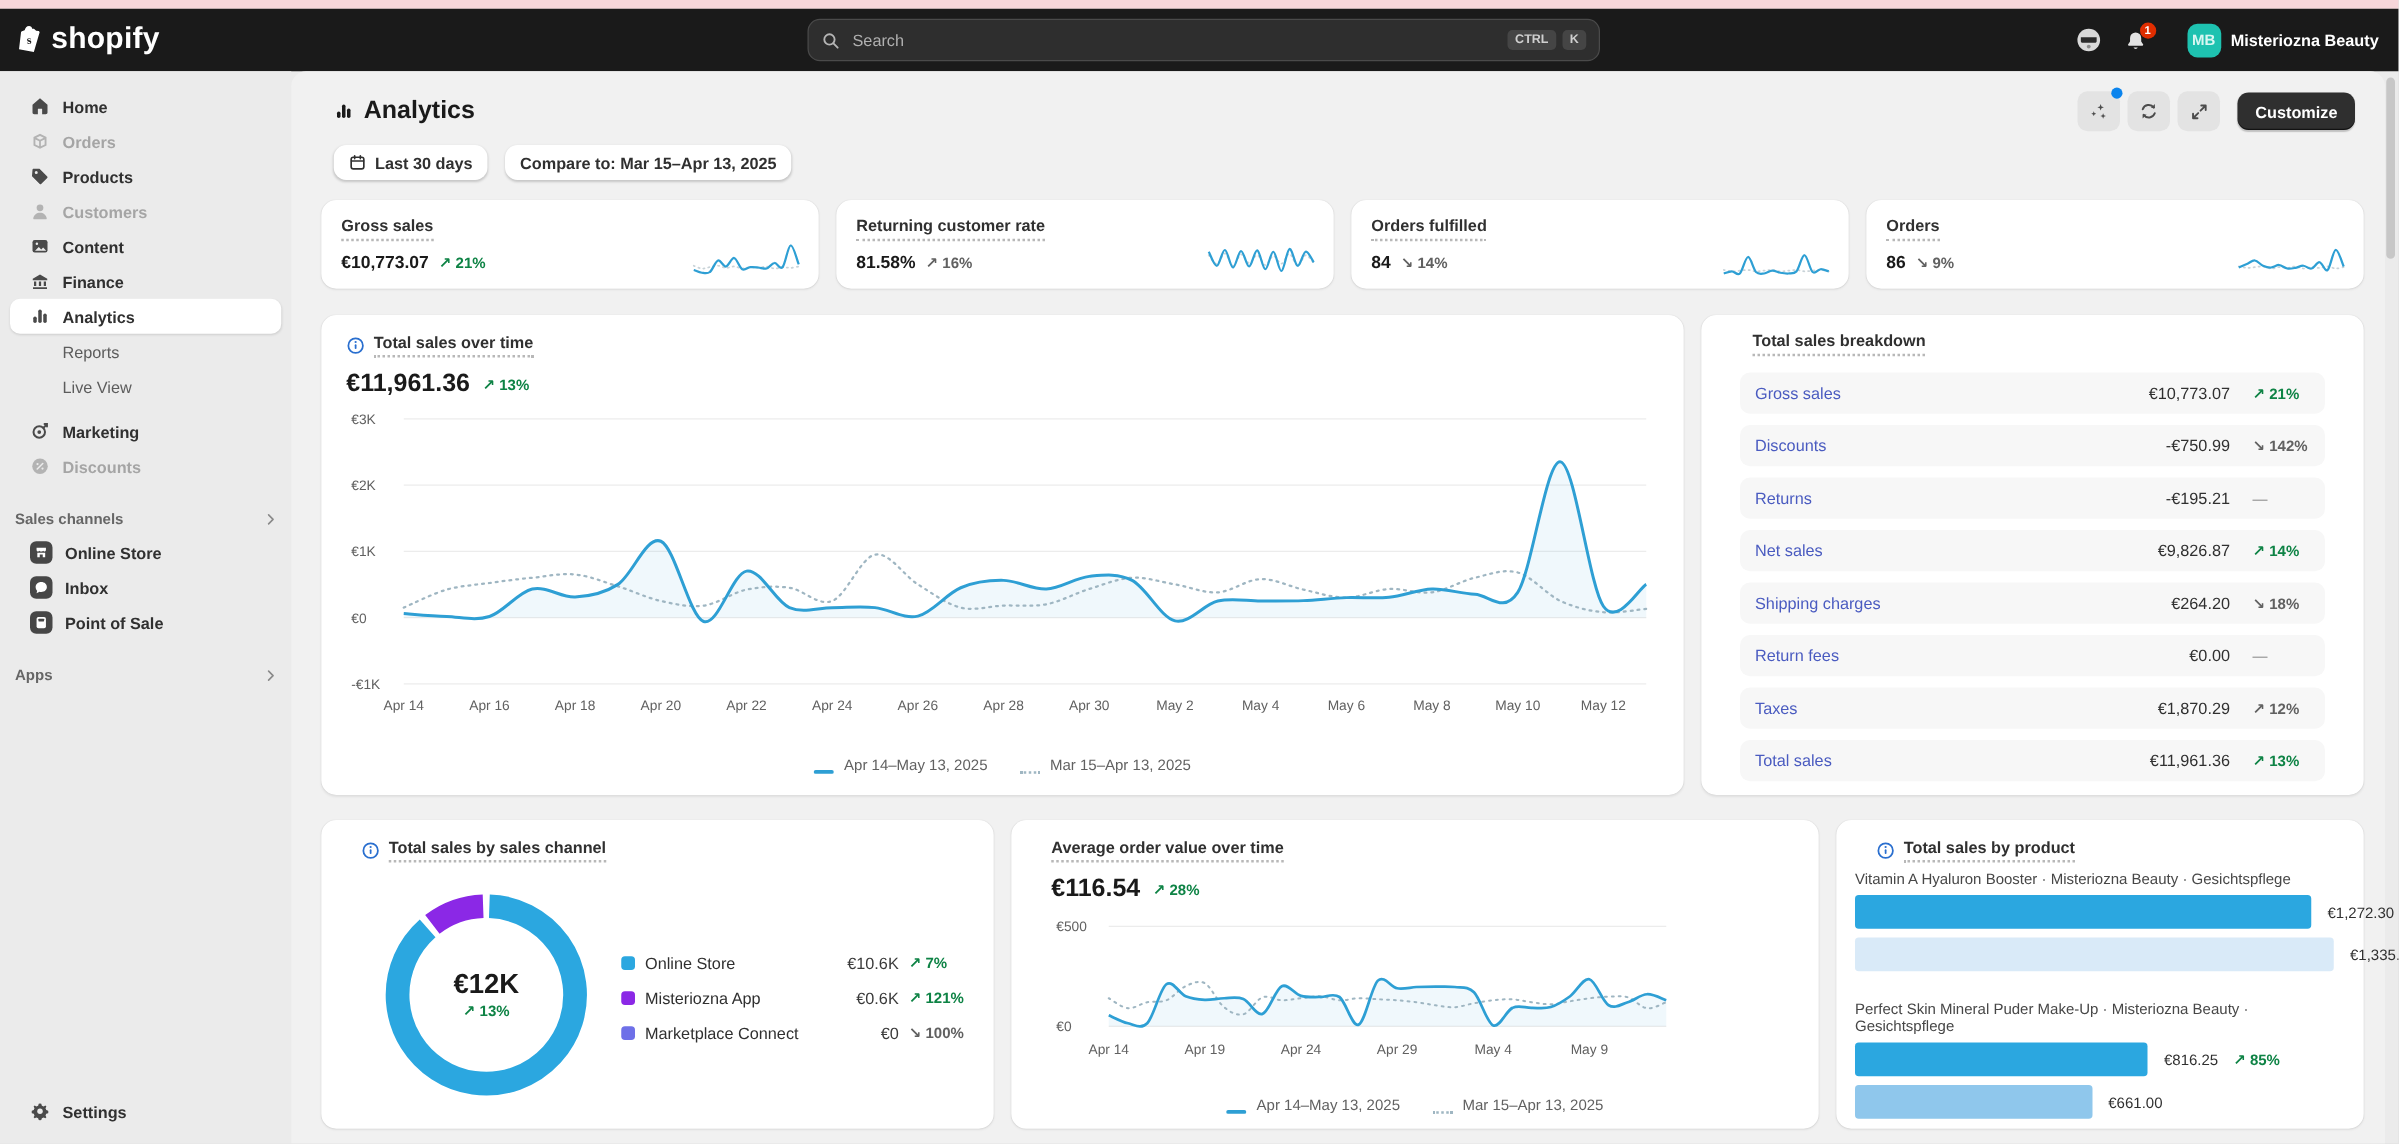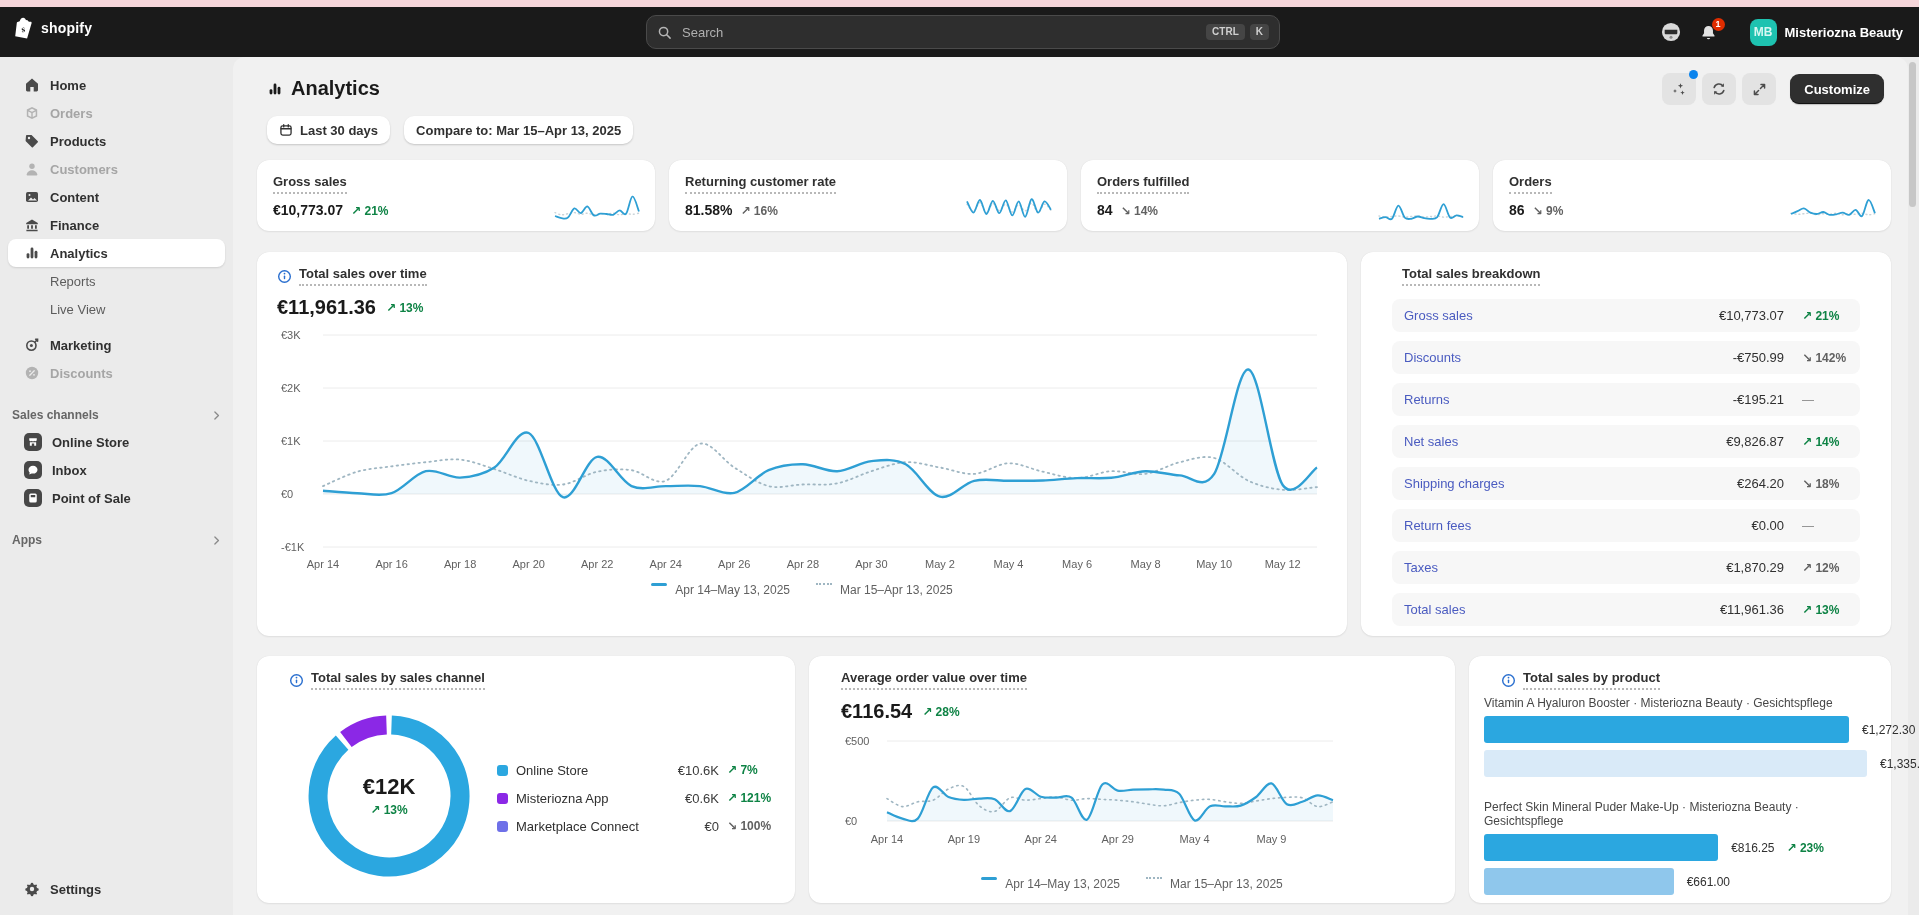--- a/index.html
+++ b/index.html
@@ -1,21 +1,21 @@
 <!DOCTYPE html>
 <html><head>
 <meta charset="utf-8">
 <style>
   html,body{margin:0;padding:0;background:#dcdcdc;font-family:"Liberation Sans","DejaVu Sans",sans-serif;}
   .screen{position:relative;width:1919px;height:915px;background:#ebebeb;overflow:hidden;}
   
   .pink-strip{position:absolute;top:0;left:0;right:0;height:7px;background:#f6d6da;}
   .topbar{position:absolute;top:7px;left:0;right:0;height:50px;background:#1a1a1a;}
   .logo{position:absolute;left:14px;top:10px;display:flex;align-items:center;gap:7px;}
-  .brand{color:#fff;font-size:14px;font-weight:700;letter-spacing:.2px;}
+  .brand{color:#fff;font-size:24px;font-weight:700;letter-spacing:.2px;}
   .search{position:absolute;left:646px;top:8px;width:634px;height:34px;box-sizing:border-box;background:#2e2e2e;border:1px solid #4a4a4a;border-radius:10px;display:flex;align-items:center;padding:5px 10px;gap:8px;}
   .search .sicon{color:#b5b5b5;display:flex;}
   .search input{flex:1;background:transparent;border:none;outline:none;color:#ddd;font-size:13px;font-family:inherit;}
   .search input::placeholder{color:#b0b0b0;}
   .keys{display:flex;gap:5px;}
   .key{background:#454545;color:#cfcfcf;font-size:10px;font-weight:700;border-radius:4px;padding:3px 6px;line-height:1;}
   .top-right{position:absolute;right:16px;top:0;height:50px;display:flex;align-items:center;gap:18px;}
   .bell-wrap{position:relative;color:#e3e3e3;display:flex;}
   .bell-badge{position:absolute;top:-6px;right:-8px;background:#e02d00;color:#fff;font-size:9px;font-weight:700;border-radius:8px;padding:2px 4px;line-height:1;}
   .account-chip{display:flex;align-items:center;gap:8px;padding-left:15px;}
@@ -62,21 +62,21 @@
   .change.green{color:#0e8345;}
   .change.grey{color:#616161;}
   .change.dark{color:#303030;}
   .change.none{color:#8a8a8a;font-weight:400;}
   .spark{position:absolute;right:14px;bottom:7px;}
   
   .chart-card{width:1090px;padding:14px 20px;}
   .big-val-row{display:flex;align-items:center;gap:10px;margin-top:10px;}
   .big-val{font-size:20px;font-weight:700;color:#1a1a1a;}
   .legend{display:flex;justify-content:center;align-items:center;gap:26px;font-size:12px;color:#616161;}
-  .legend .litem{display:flex;align-items:flex-start;gap:8px;}
+  .legend .litem{display:flex;align-items:flex-end;gap:8px;margin-top:22px;}
   .dash{width:16px;height:3px;border-radius:2px;background:#2e9fd4;}
   .dotline{width:16px;height:0;border-top:2px dotted #9fb6c2;}
   
   .breakdown-card{flex:1 1 0;padding:12px 31px;}
   .brow{height:33px;background:#f7f7f7;border-radius:8px;display:flex;align-items:center;padding:0 12px;margin-bottom:9px;cursor:pointer;}
   .brow .lbl{color:#4a5bc0;font-size:13px;font-weight:500;}
   .brow .val{margin-left:auto;font-size:13px;color:#303030;}
   .brow .chg{width:52px;margin-left:12px;font-size:12px;text-align:left;padding-left:6px;box-sizing:border-box;}
   
   .bottom-card{padding:14px 32px;}
@@ -617,21 +617,21 @@
                 <div class="bar" style="width: 383px; background: rgb(217, 234, 248);"></div>
                 <div class="bar-label" style="left: 396px;">€1,335.07</div>
               </div>
             </div>
             <div class="pblock">
               <div class="pname">Perfect Skin Mineral Puder Make-Up · Misteriozna Beauty · Gesichtspflege</div>
               <div class="bar-row">
                 <div class="bar" style="width: 234.163px; background: rgb(43, 167, 224);"></div>
                 <div class="bar-label" style="left: 247.163px;">
                   <span>€816.25</span>
-                  <span class="change green">↗ 23%</span>
+                  <span class="change green">↗ 85%</span>
                 </div>
               </div>
               <div class="bar-row">
                 <div class="bar" style="width: 189.625px; background: rgb(143, 199, 236);"></div>
                 <div class="bar-label" style="left: 202.625px;">€661.00</div>
               </div>
             </div>
           </div>
       </section>
     </div>

